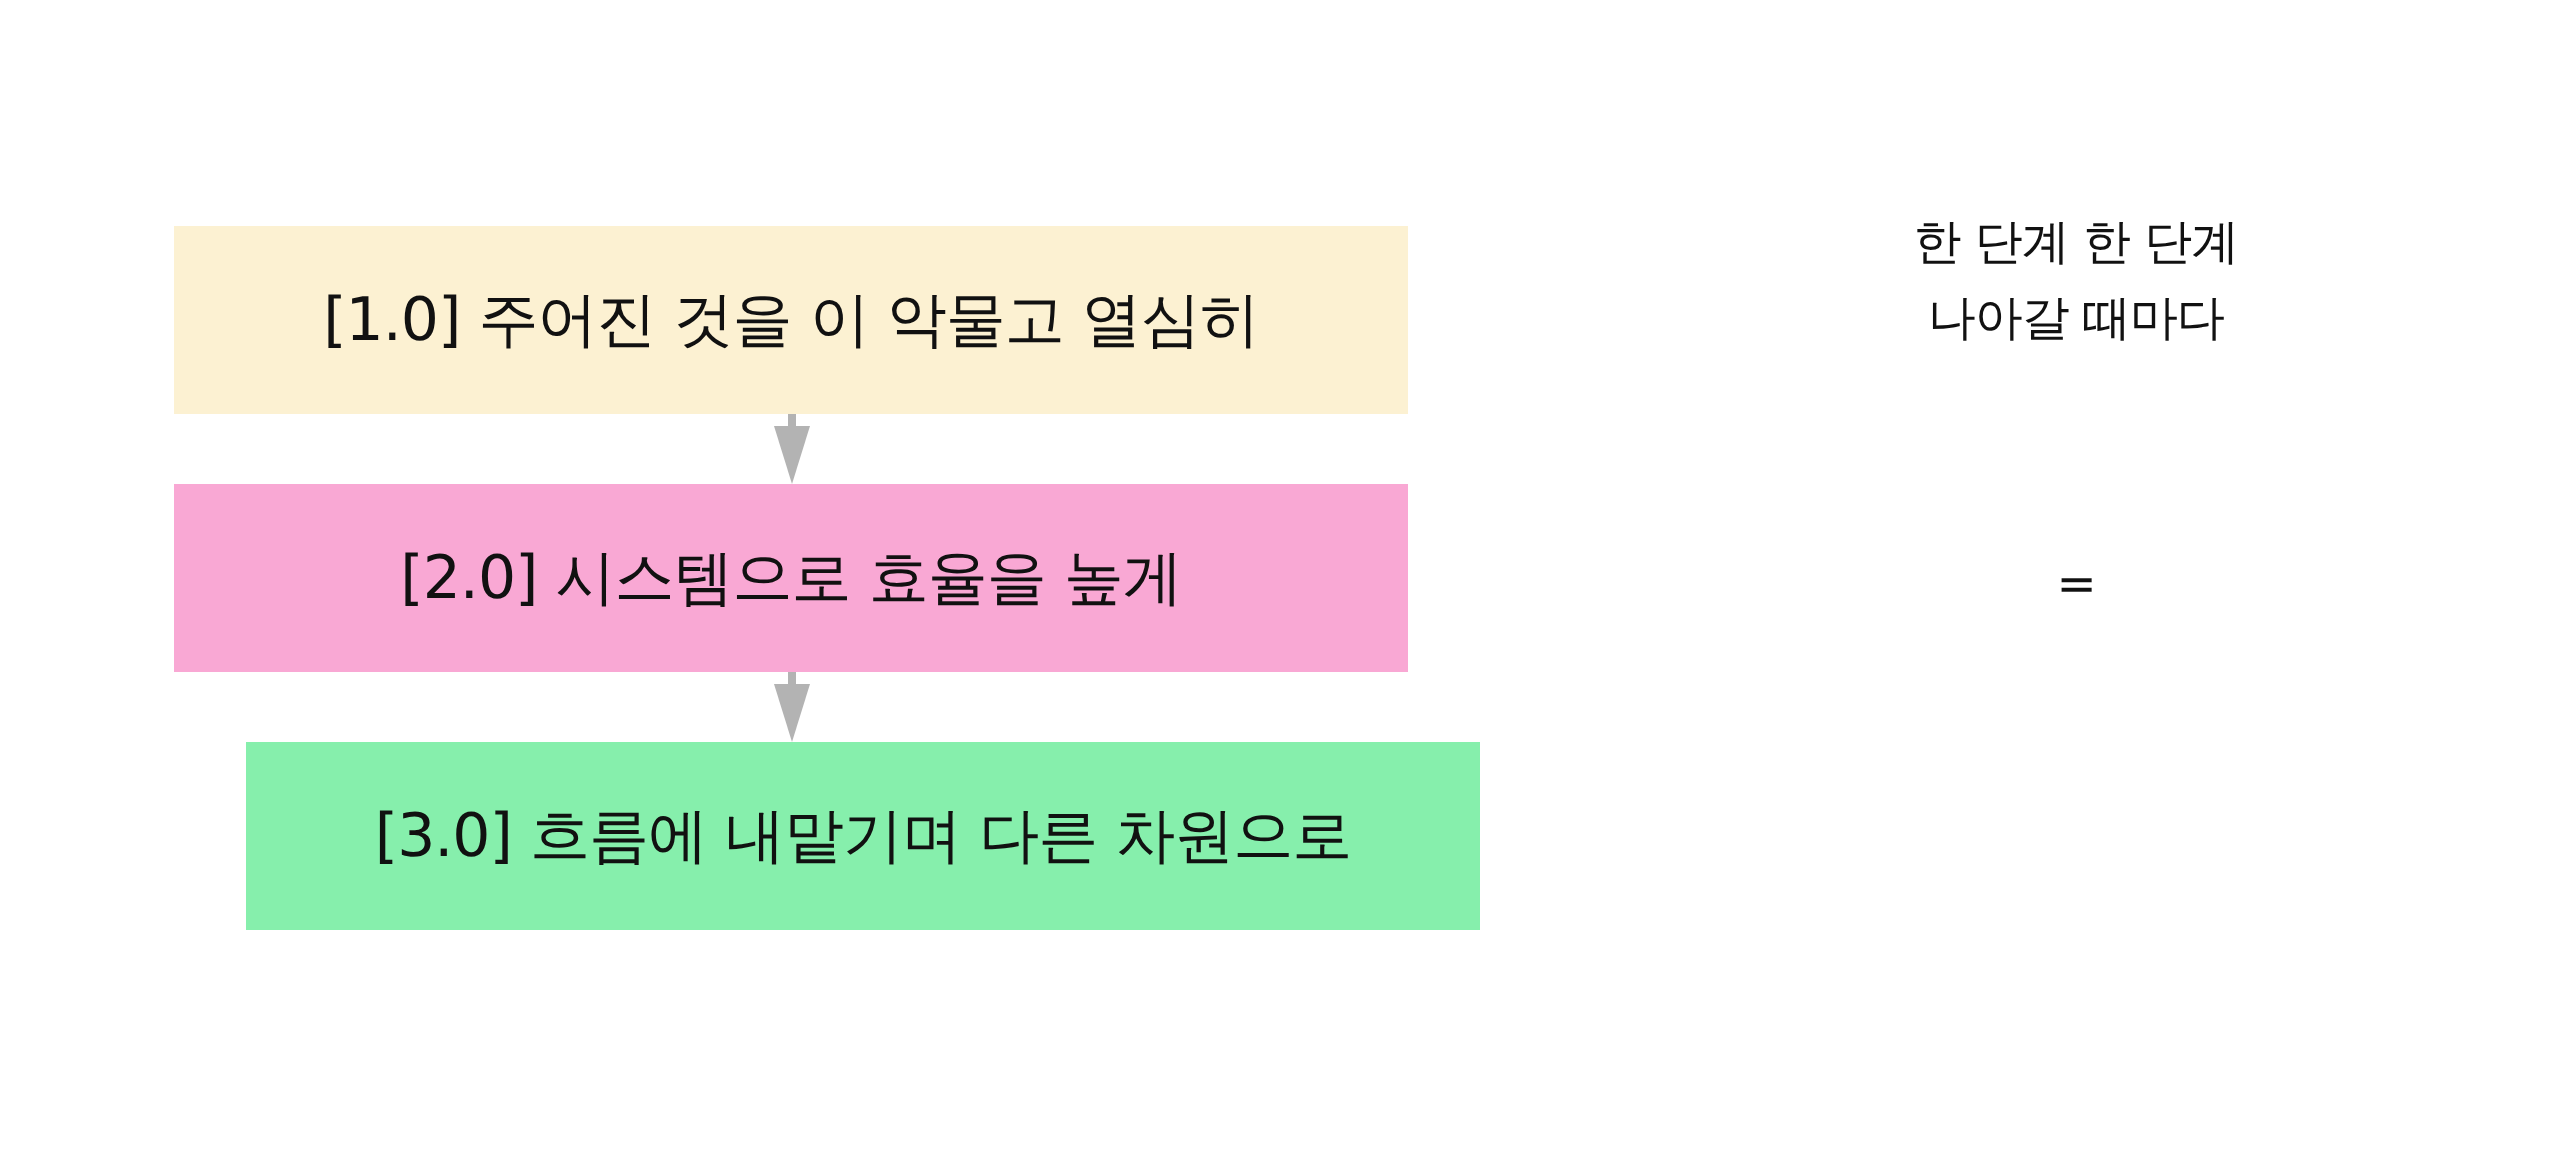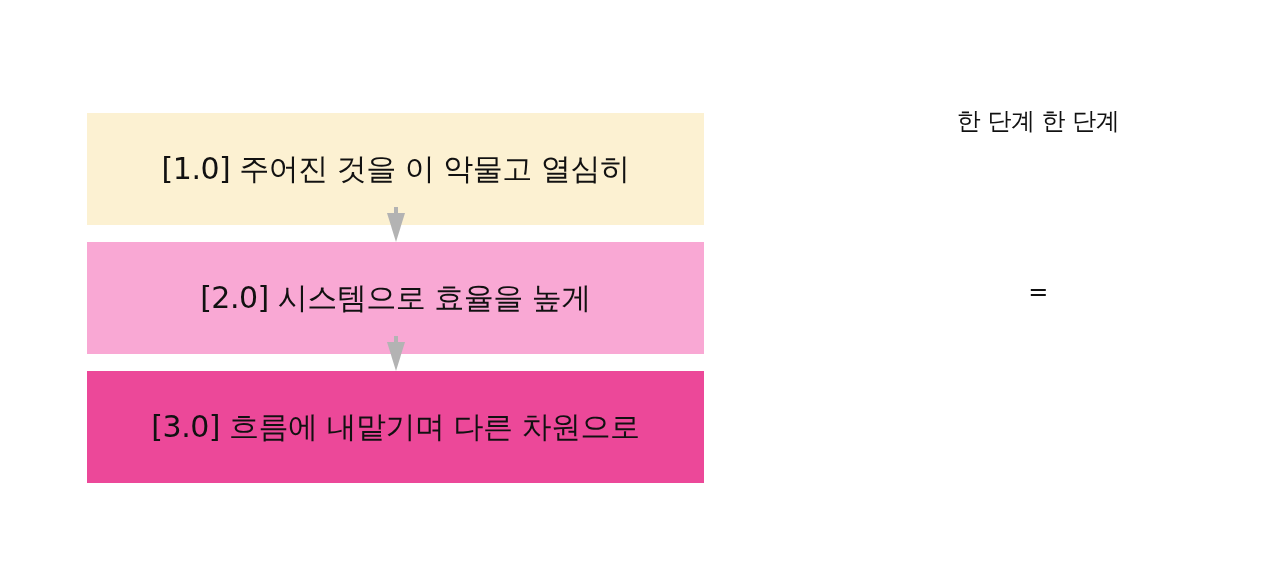--- a/index.html
+++ b/index.html
@@ -1,21 +1,21 @@
 <!DOCTYPE html>
 <html><head>
   <meta charset="utf-8">
   <style>
     html, body { margin: 0; padding: 0; }
     body {
       width: 1280px; height: 587px; background: #ffffff; position: relative; overflow: hidden;
       font-family: "DejaVu Sans", "Liberation Sans", sans-serif; color: #111111;
     }
     .step {
-      position: absolute; left: 87px; width: 617px; height: 112px;
+      position: absolute; left: 87px; width: 617px; height: 94px;
       display: flex; align-items: center; justify-content: center;
       font-size: 30px; font-weight: 500; letter-spacing: -0.5px;
     }
     .arrow {
       position: absolute; left: 387px; width: 18px; height: 35px;
     }
     .side {
       position: absolute; left: 880px; width: 316px; text-align: center;
       font-size: 24px; font-weight: 500; line-height: 38px; letter-spacing: -0.5px;
     }
@@ -32,23 +32,24 @@
     <rect x="7" y="0" width="4" height="6" fill="#B3B3B3"></rect>
     <polygon points="0,6 18,6 9,35" fill="#B3B3B3"></polygon>
   </svg>
   <div class="step" id="s1" style="top: 242px; background: #f9a8d4; text-align: center;">
     <span>[2.0] 시스템으로 효율을 높게</span>
   </div>
   <svg class="arrow" style="top:336px" viewBox="0 0 18 35">
     <rect x="7" y="0" width="4" height="6" fill="#B3B3B3"></rect>
     <polygon points="0,6 18,6 9,35" fill="#B3B3B3"></polygon>
   </svg>
-  <div class="step" id="s2" style="top: 371px; background: #ec4899;">
+  <div class="step" id="s2" style="top: 371px; background: #86efac; margin-left: 36px;">
     <span>[3.0] 흐름에 내맡기며 다른 차원으로</span>
   </div>
 </div>
 
 <div class="side" style="top:102px">
   <div>한 단계 한 단계</div>
+  <div>나아갈 때마다</div>
 </div>
 <div class="side" style="top:273px">=</div>
 <div class="side" style="top:359px">
 </div>
 
 </body></html>

